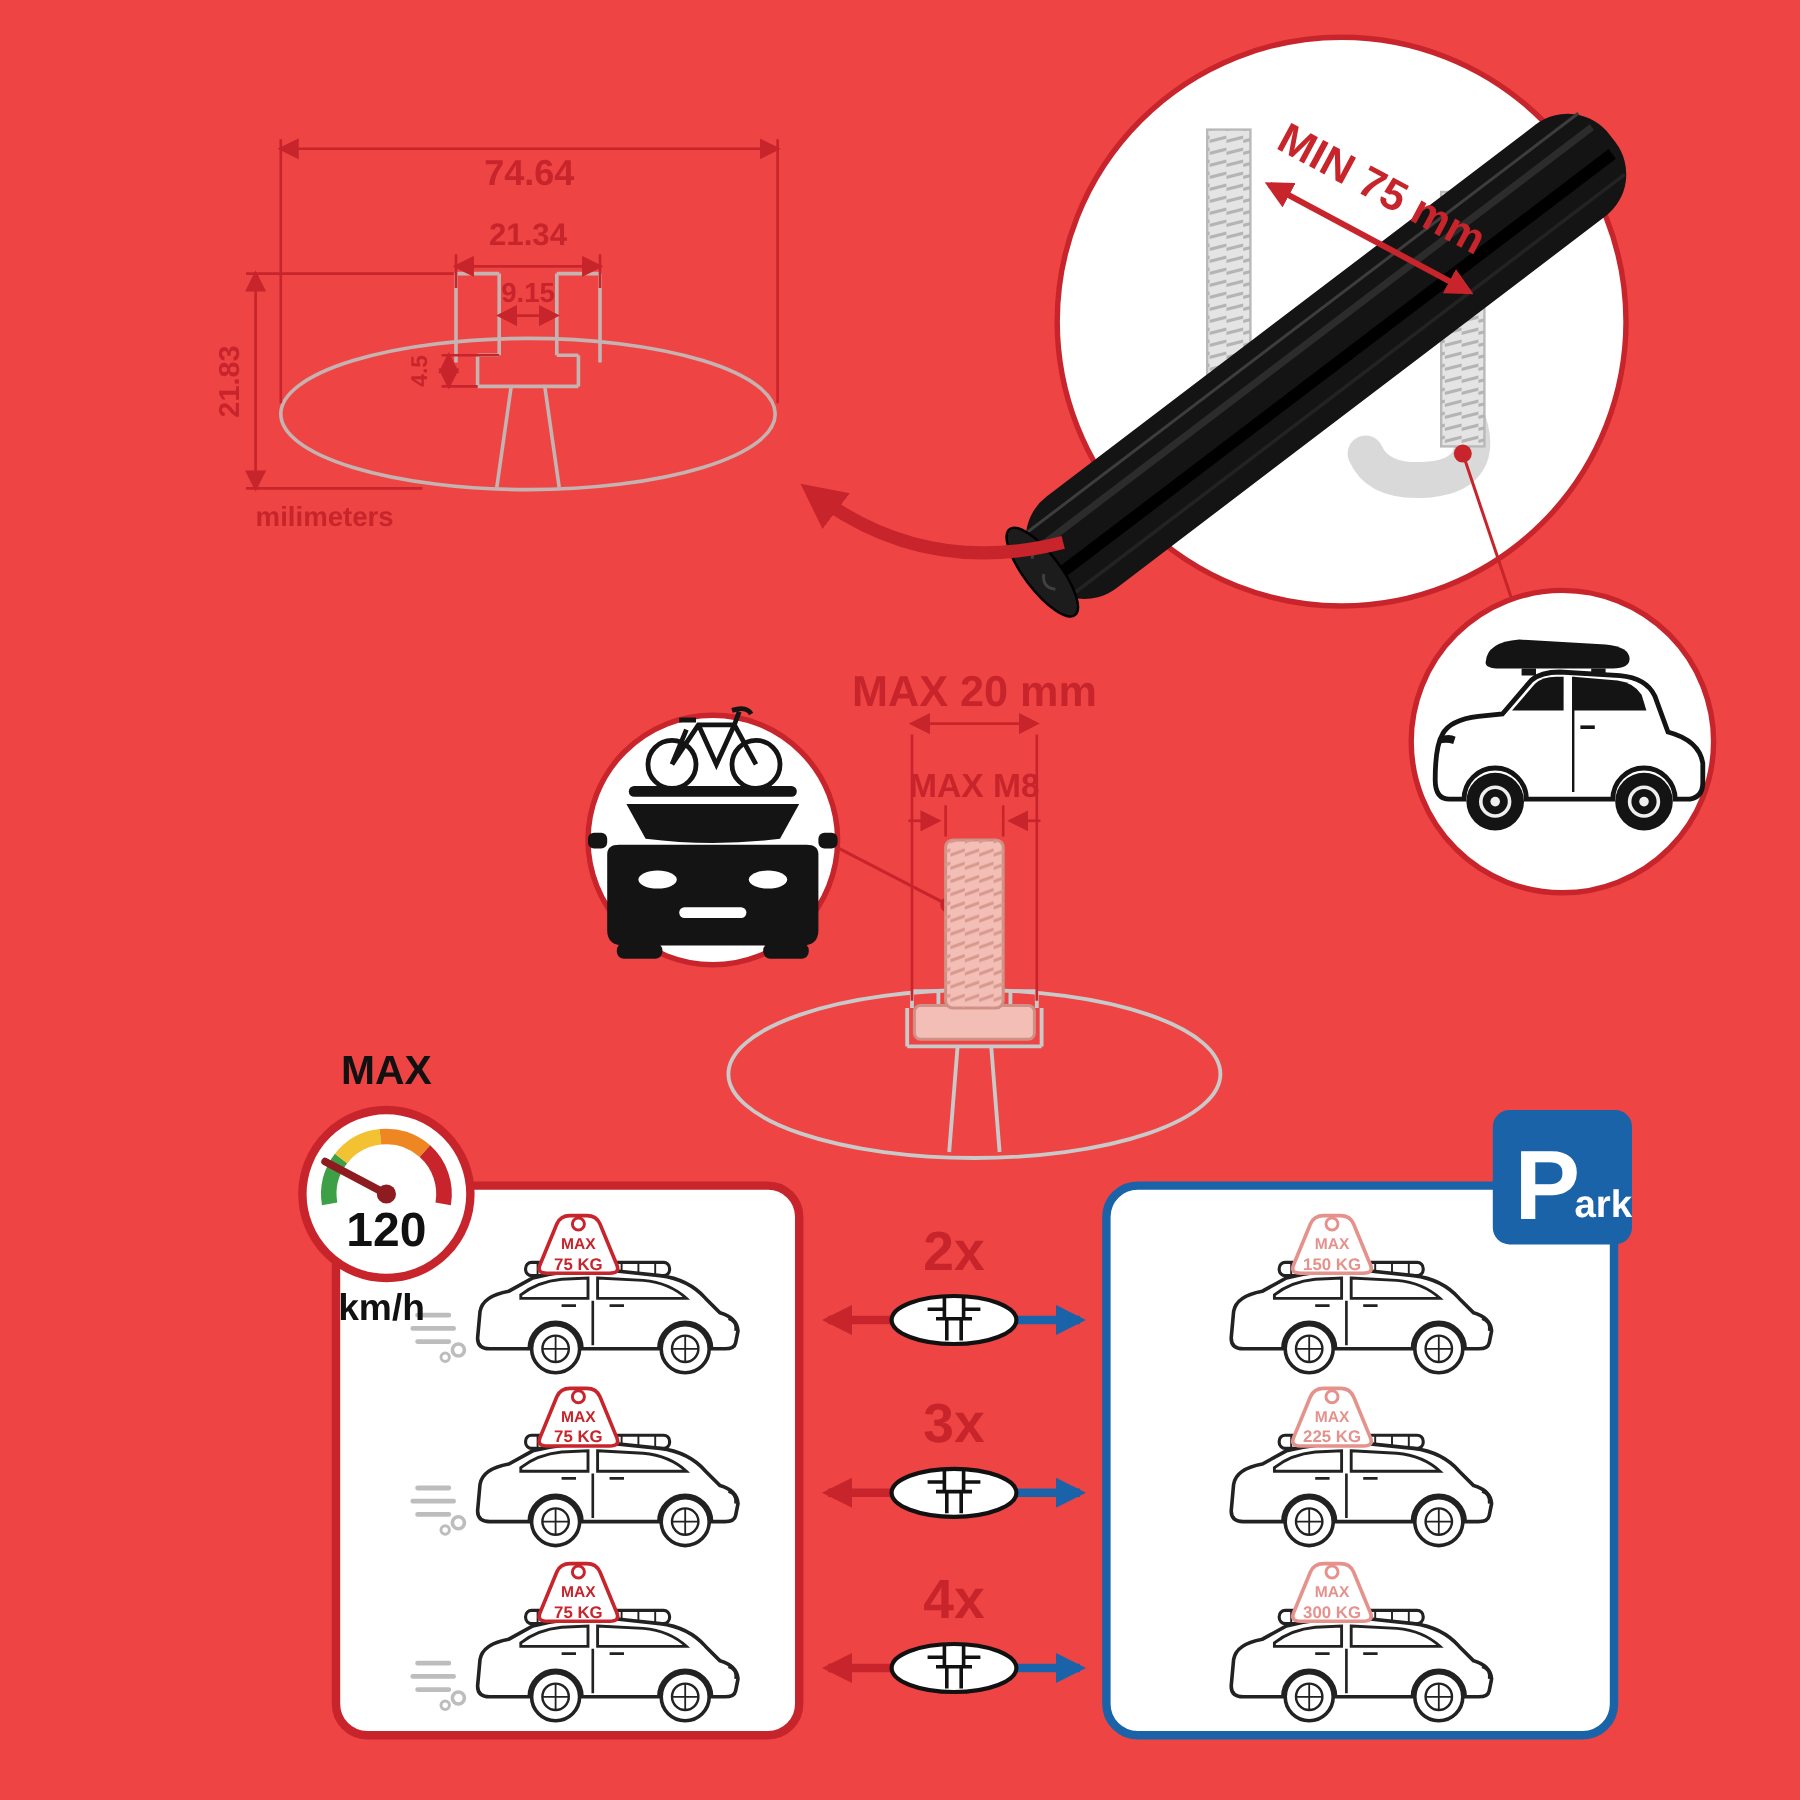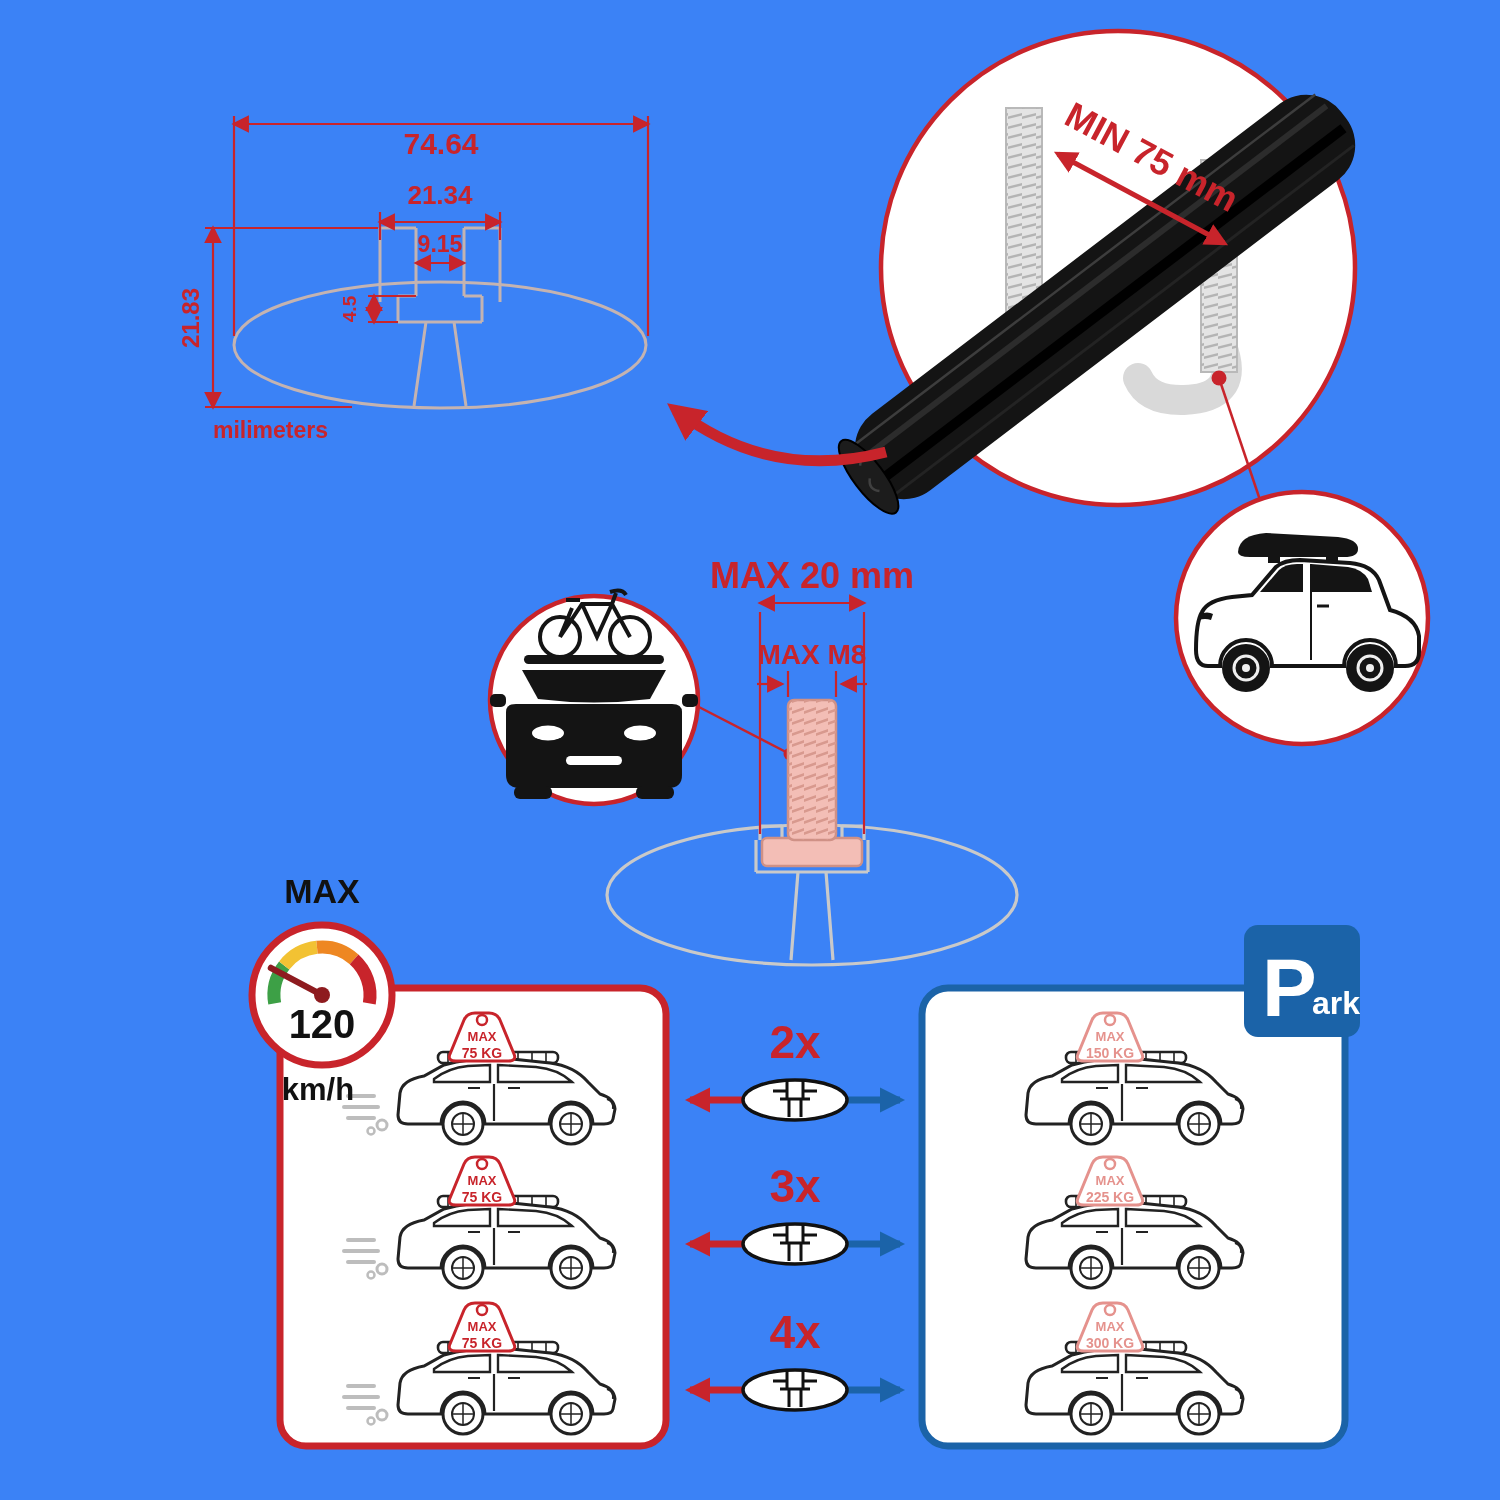--- a/index.html
+++ b/index.html
@@ -1,16 +1,16 @@
 <!DOCTYPE html>
 <html><head>
 <meta charset="utf-8">
 <style>
   html,body{margin:0;padding:0;background:#fff;}
-  .stage{position:relative;width:1500px;height:1500px;background:#3b82f6;overflow:hidden;}
+  .stage{position:relative;width:1500px;height:1500px;background:#ef4444;overflow:hidden;}
   svg text{font-family:"Liberation Sans","DejaVu Sans",sans-serif;}
   .red-t{fill:#c8242b;font-weight:700;}
   .blk-t{fill:#111111;font-weight:700;}
   .pink-t{fill:#e5928d;font-weight:700;}
   .white-t{fill:#ffffff;font-weight:700;}
   .mid{text-anchor:middle;}
 </style>
 </head>
 <body>
 

